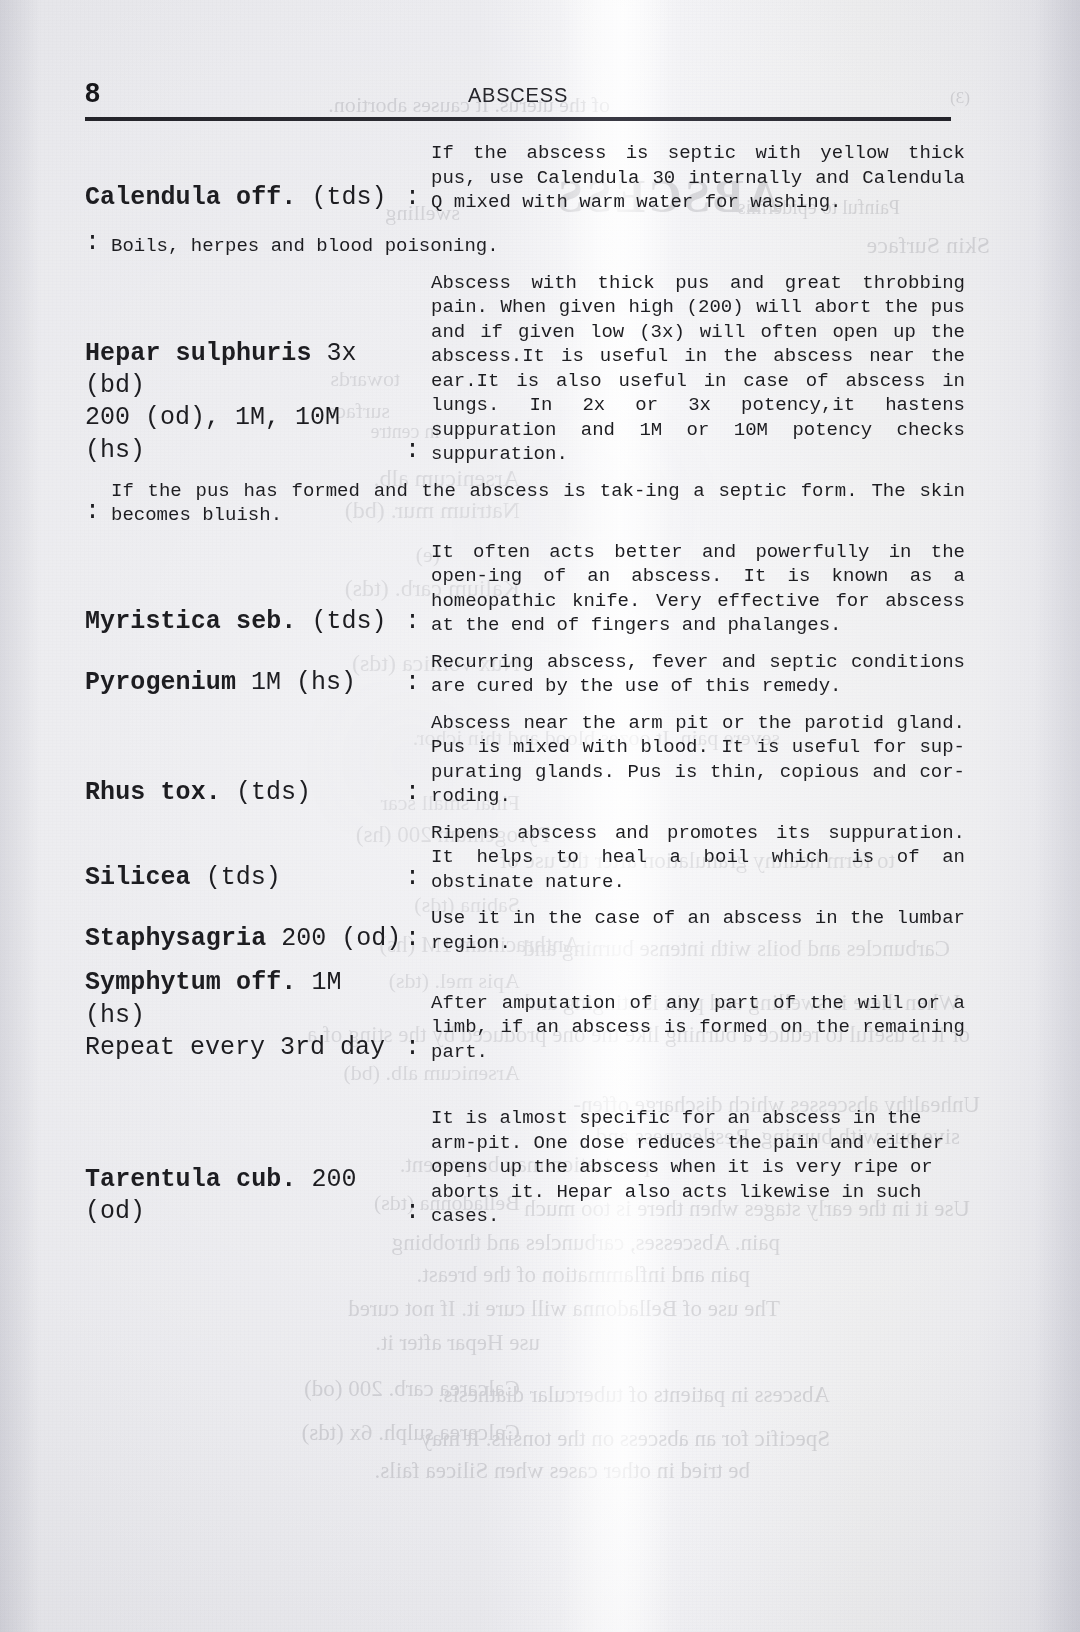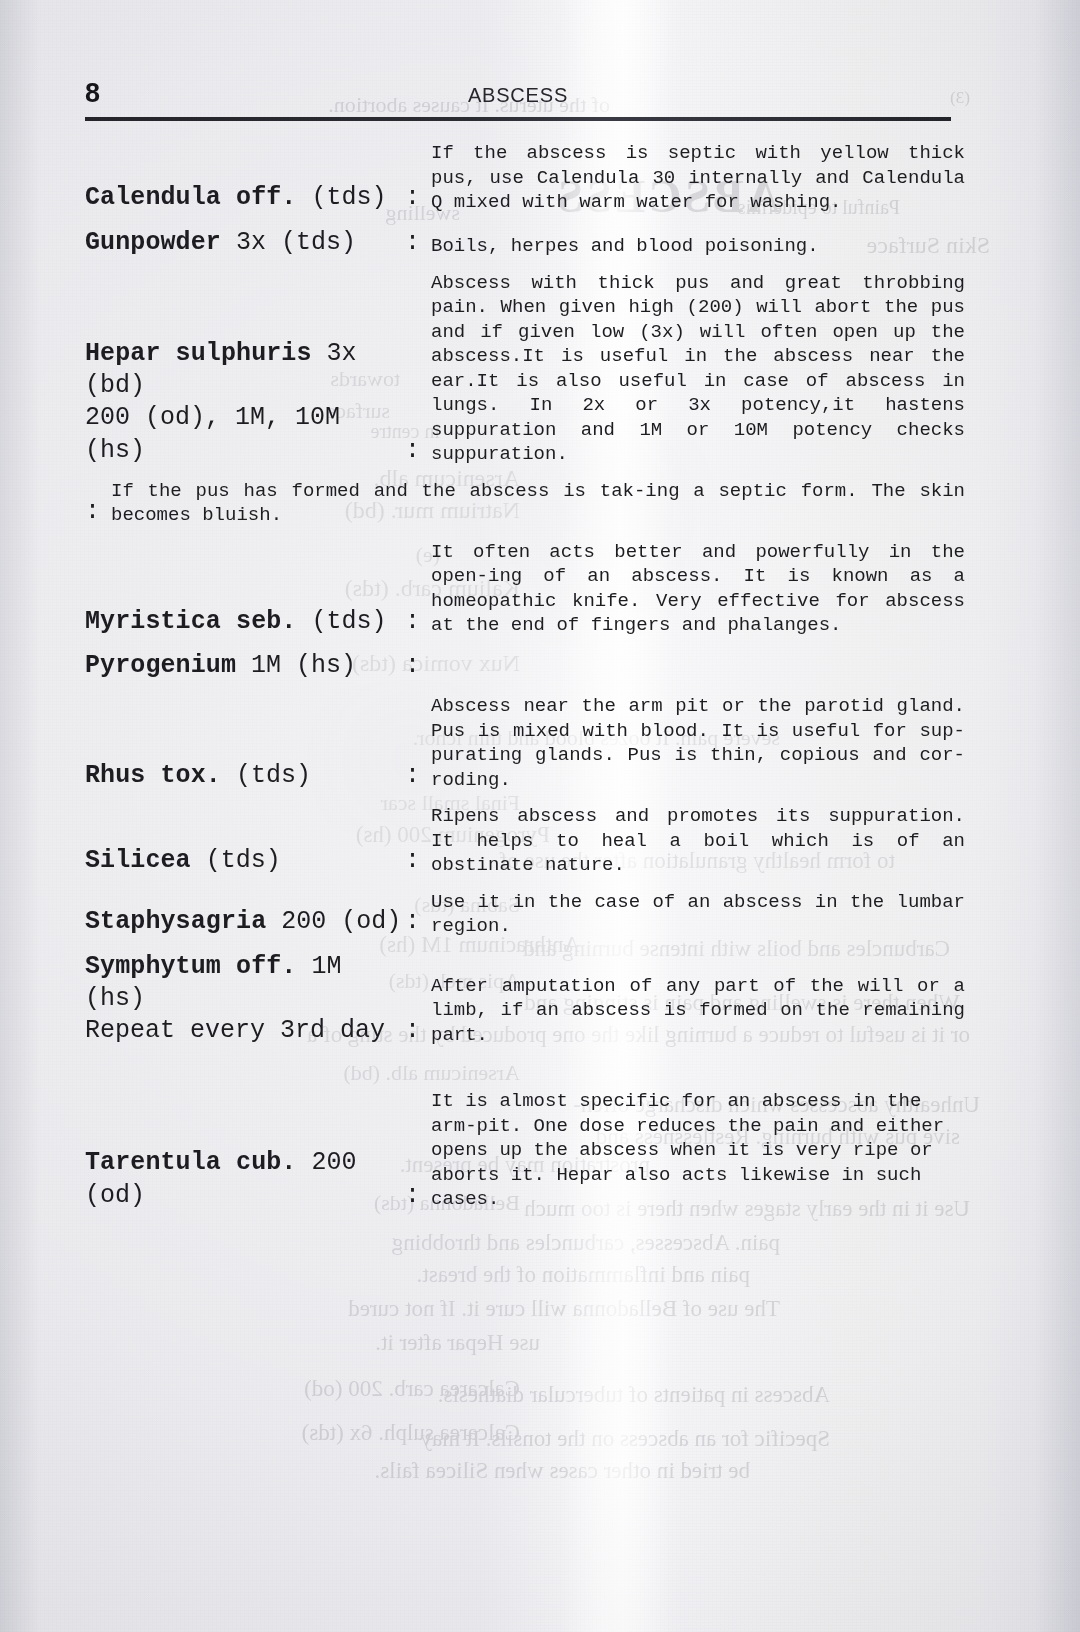--- a/index.html
+++ b/index.html
@@ -257,21 +257,20 @@
 
   <div class="content">
 
     <div class="entry">
       <div class="entry-name"><span class="rx">Calendula off.</span><span class="dose"> (tds)</span></div>
       <div class="entry-colon">:</div>
       <div class="entry-text">If the abscess is septic with yellow thick pus, use Calendula 30 internally and Calendula Q mixed with warm water for washing.</div>
     </div>
 
     <div class="entry">
-      <div class="entry-name"><span class="rx">Gunpowder</span><span class="dose"> 3x (tds)</span></div>
       <div class="entry-colon">:</div>
       <div class="entry-text">Boils, herpes and blood poisoning.</div>
     </div>
 
     <div class="entry">
       <div class="entry-name"><span class="rx">Hepar sulphuris</span><span class="dose"> 3x  (bd)</span><span class="repeat-line">200 (od), 1M, 10M (hs)</span></div>
       <div class="entry-colon">:</div>
       <div class="entry-text">Abscess with thick pus and great throbbing pain. When given high (200) will abort the pus and if given low (3x) will often open up the abscess.It is useful in the abscess near the ear.It is also useful in case of abscess in lungs. In 2x or 3x potency,it hastens suppuration and 1M or 10M potency checks suppuration.</div>
     </div>
 
@@ -282,20 +281,21 @@
 
     <div class="entry">
       <div class="entry-name"><span class="rx">Myristica seb.</span><span class="dose"> (tds)</span></div>
       <div class="entry-colon">:</div>
       <div class="entry-text">It often acts better and powerfully in the open-ing of an abscess. It is known as a homeopathic knife. Very effective for abscess at the end of fingers and phalanges.</div>
     </div>
 
     <div class="entry">
       <div class="entry-name"><span class="rx">Pyrogenium</span><span class="dose"> 1M (hs)</span></div>
       <div class="entry-colon">:</div>
+      <div class="entry-text">Recurring abscess, fever and septic conditions are cured  by the use of this remedy.</div>
     </div>
 
     <div class="entry">
       <div class="entry-name"><span class="rx">Rhus tox.</span><span class="dose">  (tds)</span></div>
       <div class="entry-colon">:</div>
       <div class="entry-text">Abscess near the arm pit or the parotid gland. Pus is mixed with blood. It is useful for sup-purating glands. Pus is thin, copious and cor-roding.</div>
     </div>
 
     <div class="entry">
       <div class="entry-name"><span class="rx">Silicea</span><span class="dose"> (tds)</span></div>

